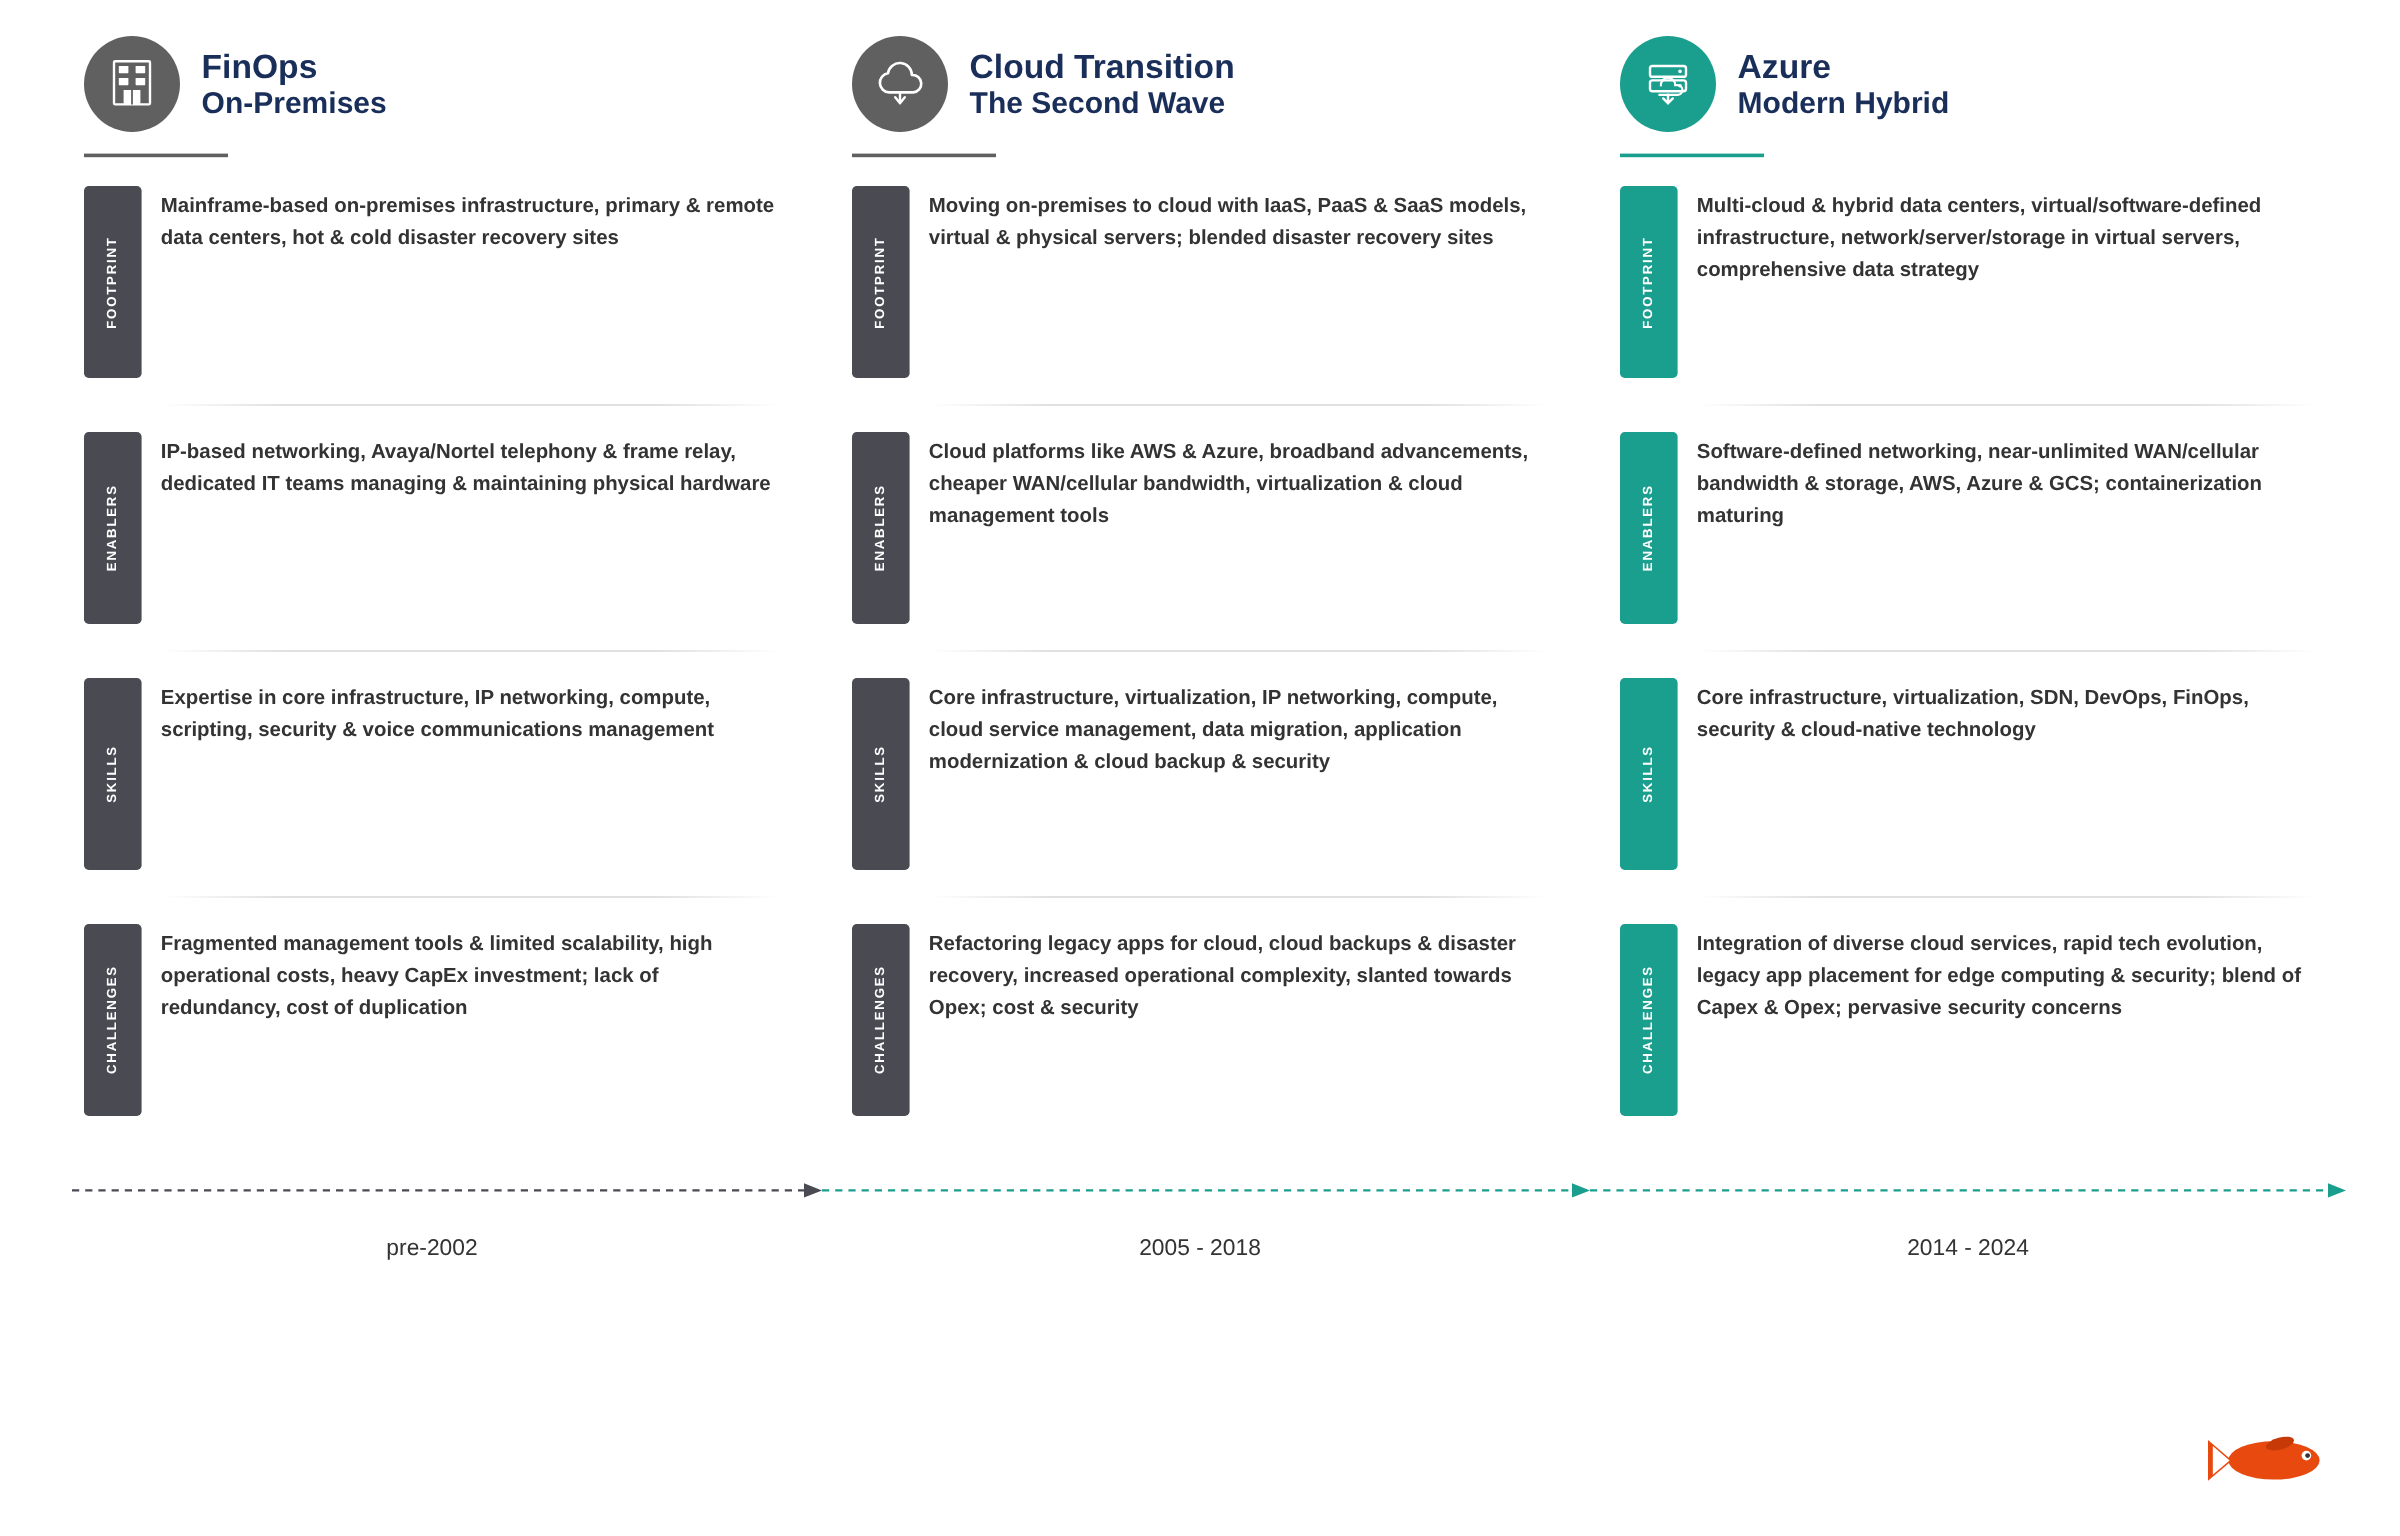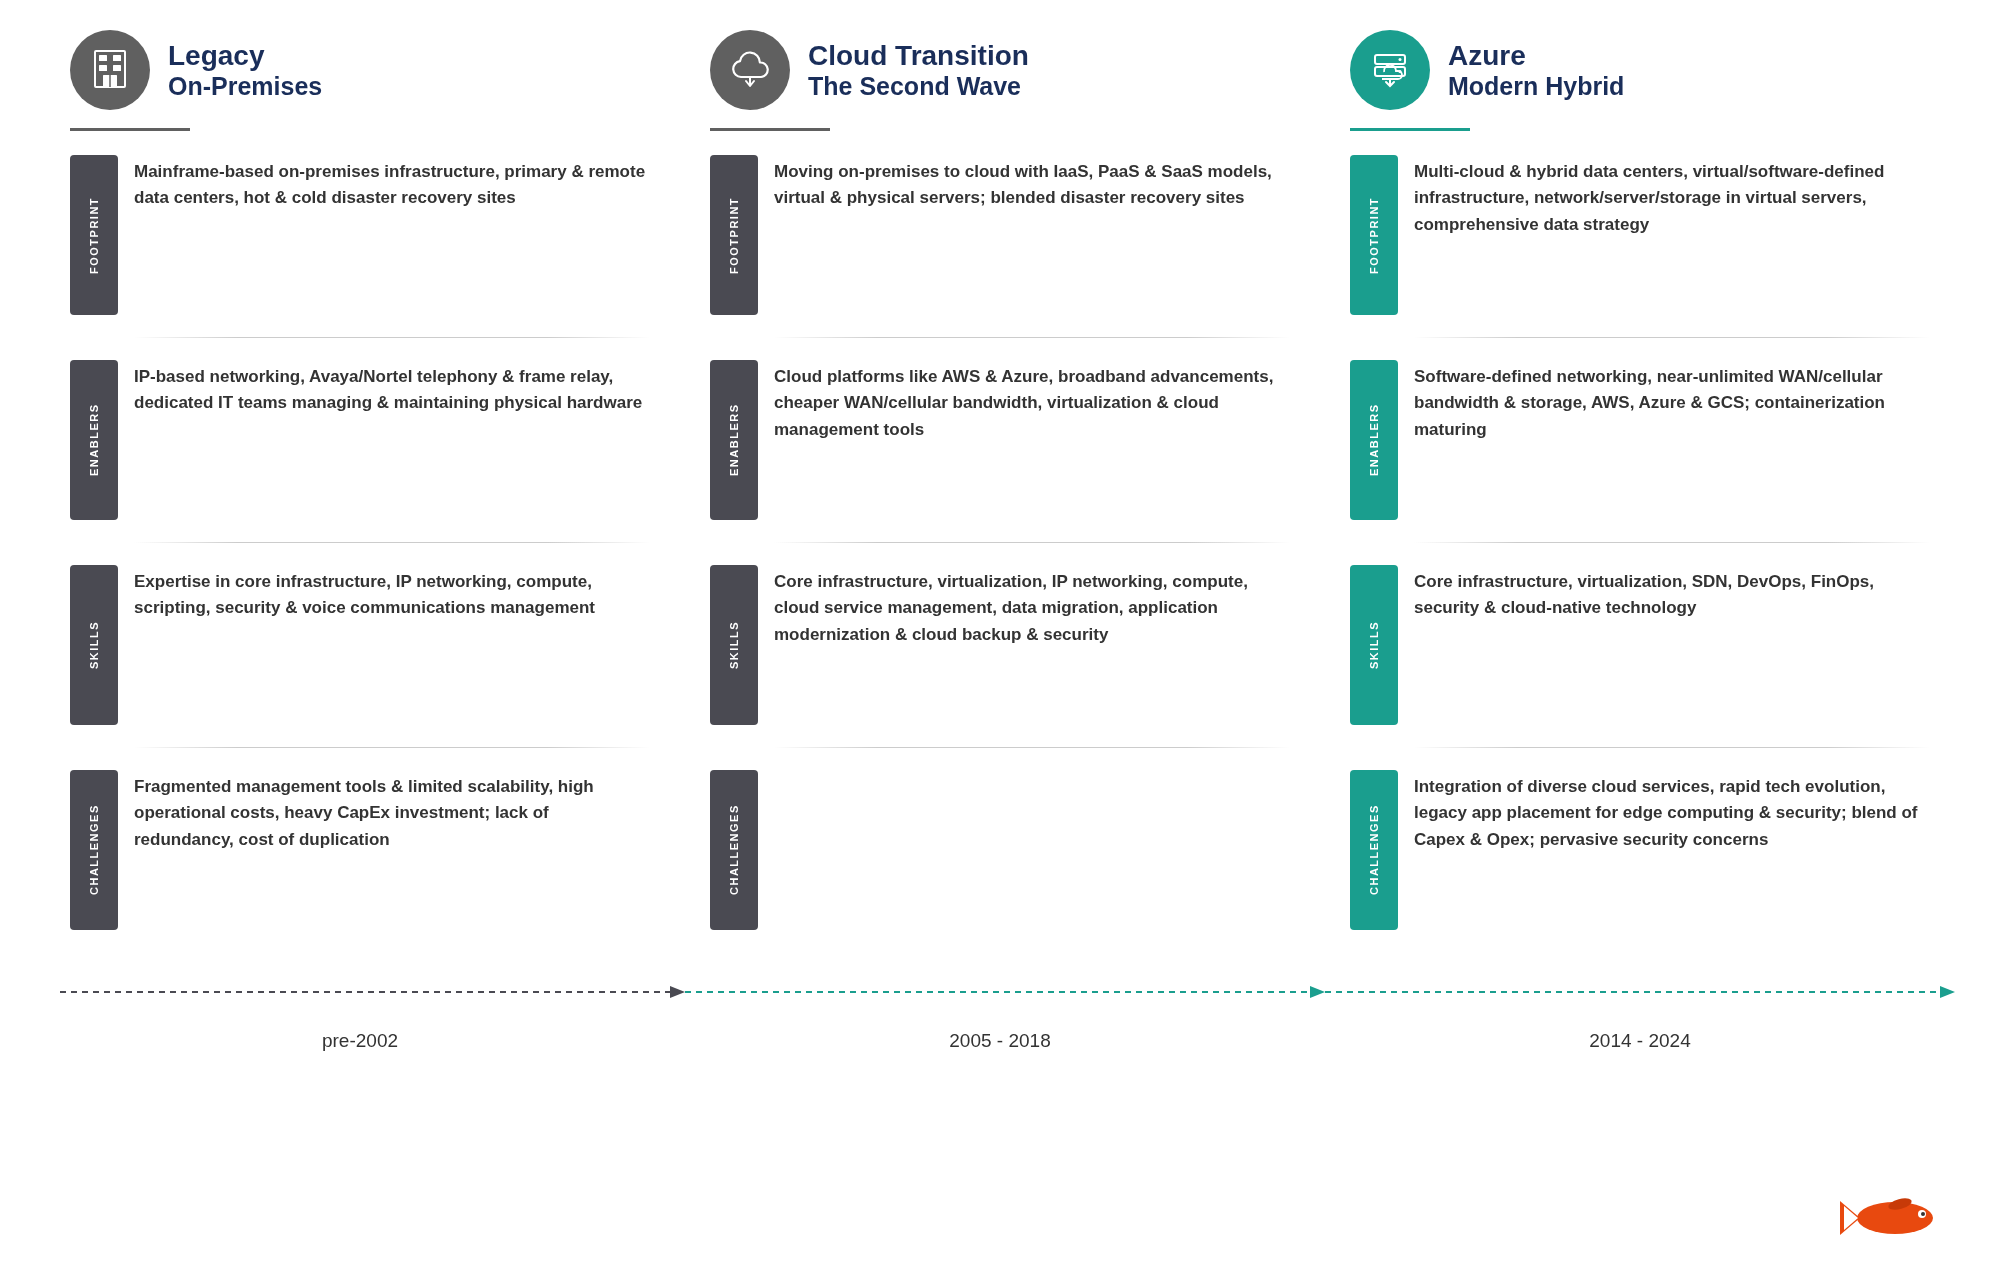--- a/index.html
+++ b/index.html
@@ -181,21 +181,21 @@
             <rect x="8" y="4" width="30" height="36" rx="1" fill="none" stroke="#fff" stroke-width="2"></rect>
             <rect x="12" y="8" width="8" height="6" rx="0.5" fill="#fff"></rect>
             <rect x="26" y="8" width="8" height="6" rx="0.5" fill="#fff"></rect>
             <rect x="12" y="18" width="8" height="6" rx="0.5" fill="#fff"></rect>
             <rect x="26" y="18" width="8" height="6" rx="0.5" fill="#fff"></rect>
             <rect x="16" y="28" width="14" height="12" rx="0.5" fill="#fff"></rect>
             <line x1="23" y1="28" x2="23" y2="40" stroke="#606060" stroke-width="1.5"></line>
           </svg>
         </div>
         <div class="col-title-block">
-          <span class="col-title-line1">Legacy</span>
+          <span class="col-title-line1">FinOps</span>
           <span class="col-title-line2">On-Premises</span>
         </div>
       </div>
       <div class="col-divider"></div>
 
       <div class="section-row">
         <div class="section-label-wrap">
           <div class="section-label">FOOTPRINT</div>
         </div>
         <div class="section-text">Mainframe-based on-premises infrastructure, primary &amp; remote data centers, hot &amp; cold disaster recovery sites</div>
@@ -263,20 +263,21 @@
           <div class="section-label">SKILLS</div>
         </div>
         <div class="section-text">Core infrastructure, virtualization, IP networking, compute, cloud service management, data migration, application modernization &amp; cloud backup &amp; security</div>
       </div>
       <div class="row-separator"></div>
 
       <div class="section-row">
         <div class="section-label-wrap">
           <div class="section-label">CHALLENGES</div>
         </div>
+        <div class="section-text">Refactoring legacy apps for cloud, cloud backups &amp; disaster recovery, increased operational complexity, slanted towards Opex; cost &amp; security</div>
       </div>
     </div>
 
     <div class="column">
       <div class="col-header">
         <div class="col-icon-circle teal">
 
           <svg viewBox="0 0 46 46">
             <rect x="8" y="8" width="30" height="9" rx="2" fill="none" stroke="#fff" stroke-width="2"></rect>
             <rect x="8" y="20" width="30" height="9" rx="2" fill="none" stroke="#fff" stroke-width="2"></rect>

